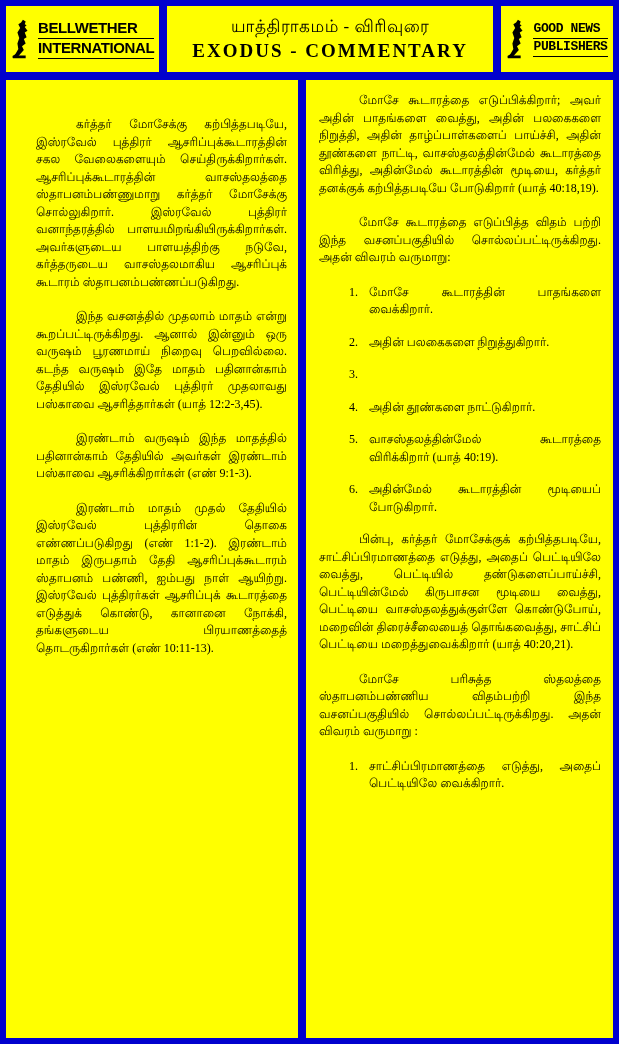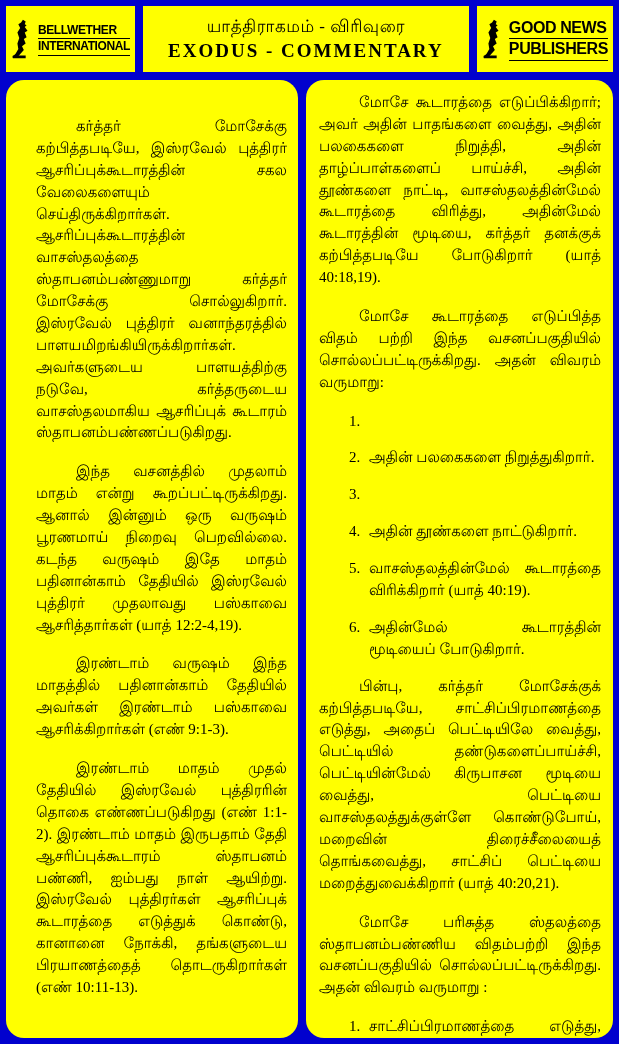--- a/index.html
+++ b/index.html
@@ -31,22 +31,22 @@
   .logo-box.left{flex:0 0 92px;}
   .logo-box.right{flex:0 0 112px;}
   .logo-figure{flex:0 0 auto;}
   .logo-text{
     display:flex;flex-direction:column;
     font-family:"Liberation Sans","DejaVu Sans",sans-serif;
     font-weight:bold;
     font-stretch:condensed;
     line-height:1.25;
   }
-  .logo-box.left .logo-text{font-size:12px;letter-spacing:-0.4px;}
-  .logo-box.right .logo-text{font-size:16px;letter-spacing:-0.4px;}
+  .logo-box.left .logo-text{font-size:15px;letter-spacing:-0.4px;}
+  .logo-box.right .logo-text{font-size:13px;letter-spacing:-0.4px;font-family:Liberation Mono, monospace;}
   .logo-text span{border-bottom:1.5px solid #000;padding-bottom:0.5px;white-space:nowrap;}
   .title-box{
     flex:1 1 auto;
     display:flex;flex-direction:column;
     align-items:center;justify-content:center;
     gap:2px;
   }
   .title-tamil{
     font-size:17px;font-weight:normal;
     letter-spacing:0.5px;
@@ -57,24 +57,23 @@
     font-family:"Liberation Serif","DejaVu Serif",serif;
   }
   
   .columns{
     display:flex;gap:8px;
     flex:1 1 auto;
     min-height:0;
   }
   .column{
     overflow:hidden;
-    font-size:15px;
+    font-size:12px;
     line-height:1.46;
     text-align:justify;
-    border-radius:18px;
   }
   .column.left{flex:0 0 292px;padding:36px 11px 8px 30px;}
   .column.right{flex:1 1 auto;padding:12px 12px 8px 13px;}
   .column p{
     margin:0 0 17px 0;
     text-indent:40px;
   }
   .num-list{margin:0 0 6px 0;}
   .li{
     display:flex;
@@ -117,33 +116,34 @@
         <span>PUBLISHERS</span>
       </div>
     </div>
 
   </div>
 
   <div class="columns">
 
     <div class="box column left">
       <p>கர்த்தர் மோசேக்கு கற்பித்தபடியே, இஸ்ரவேல் புத்திரர் ஆசரிப்புக்கூடாரத்தின் சகல வேலைகளையும் செய்திருக்கிறார்கள். ஆசரிப்புக்கூடாரத்தின் வாசஸ்தலத்தை ஸ்தாபனம்பண்ணுமாறு கர்த்தர் மோசேக்கு சொல்லுகிறார். இஸ்ரவேல் புத்திரர் வனாந்தரத்தில் பாளயமிறங்கியிருக்கிறார்கள். அவர்களுடைய பாளயத்திற்கு நடுவே, கர்த்தருடைய வாசஸ்தலமாகிய ஆசரிப்புக் கூடாரம் ஸ்தாபனம்பண்ணப்படுகிறது.</p>
-      <p>இந்த வசனத்தில் முதலாம் மாதம் என்று கூறப்பட்டிருக்கிறது. ஆனால் இன்னும் ஒரு வருஷம் பூரணமாய் நிறைவு பெறவில்லை. கடந்த வருஷம் இதே மாதம் பதினான்காம் தேதியில் இஸ்ரவேல் புத்திரர் முதலாவது பஸ்காவை ஆசரித்தார்கள் (யாத் 12:2-4,19).</p>
+      <p>இந்த வசனத்தில் முதலாம் மாதம் என்று கூறப்பட்டிருக்கிறது. ஆனால் இன்னும் ஒரு வருஷம் பூரணமாய் நிறைவு பெறவில்லை. கடந்த வருஷம் இதே மாதம் பதினான்காம் தேதியில் இஸ்ரவேல் புத்திரர் முதலாவது பஸ்காவை ஆசரித்தார்கள் (யாத் 12:2-3,45).</p>
       <p>இரண்டாம் வருஷம் இந்த மாதத்தில் பதினான்காம் தேதியில் அவர்கள் இரண்டாம் பஸ்காவை ஆசரிக்கிறார்கள் (எண் 9:1-3).</p>
       <p>இரண்டாம் மாதம் முதல் தேதியில் இஸ்ரவேல் புத்திரரின் தொகை எண்ணப்படுகிறது (எண் 1:1-2). இரண்டாம் மாதம் இருபதாம் தேதி ஆசரிப்புக்கூடாரம் ஸ்தாபனம் பண்ணி, ஐம்பது நாள் ஆயிற்று. இஸ்ரவேல் புத்திரர்கள் ஆசரிப்புக் கூடாரத்தை எடுத்துக் கொண்டு, கானானை நோக்கி, தங்களுடைய பிரயாணத்தைத் தொடருகிறார்கள் (எண் 10:11-13).</p>
 
     </div>
 
     <div class="box column right">
       <p>மோசே கூடாரத்தை எடுப்பிக்கிறார்; அவர் அதின் பாதங்களை வைத்து, அதின் பலகைகளை நிறுத்தி, அதின் தாழ்ப்பாள்களைப் பாய்ச்சி, அதின் தூண்களை நாட்டி, வாசஸ்தலத்தின்மேல் கூடாரத்தை விரித்து, அதின்மேல் கூடாரத்தின் மூடியை, கர்த்தர் தனக்குக் கற்பித்தபடியே போடுகிறார் (யாத் 40:18,19).</p>
       <p>மோசே கூடாரத்தை எடுப்பித்த விதம் பற்றி இந்த வசனப்பகுதியில் சொல்லப்பட்டிருக்கிறது. அதன் விவரம் வருமாறு:</p>
 
       <div class="num-list">
         <div class="li">
           <span class="num">1.</span>
+          <span class="li-text">மோசே கூடாரத்தின் பாதங்களை வைக்கிறார்.</span>
         </div>
         <div class="li">
           <span class="num">2.</span>
           <span class="li-text">அதின் பலகைகளை நிறுத்துகிறார்.</span>
         </div>
         <div class="li">
           <span class="num">3.</span>
         </div>
         <div class="li">
           <span class="num">4.</span>

